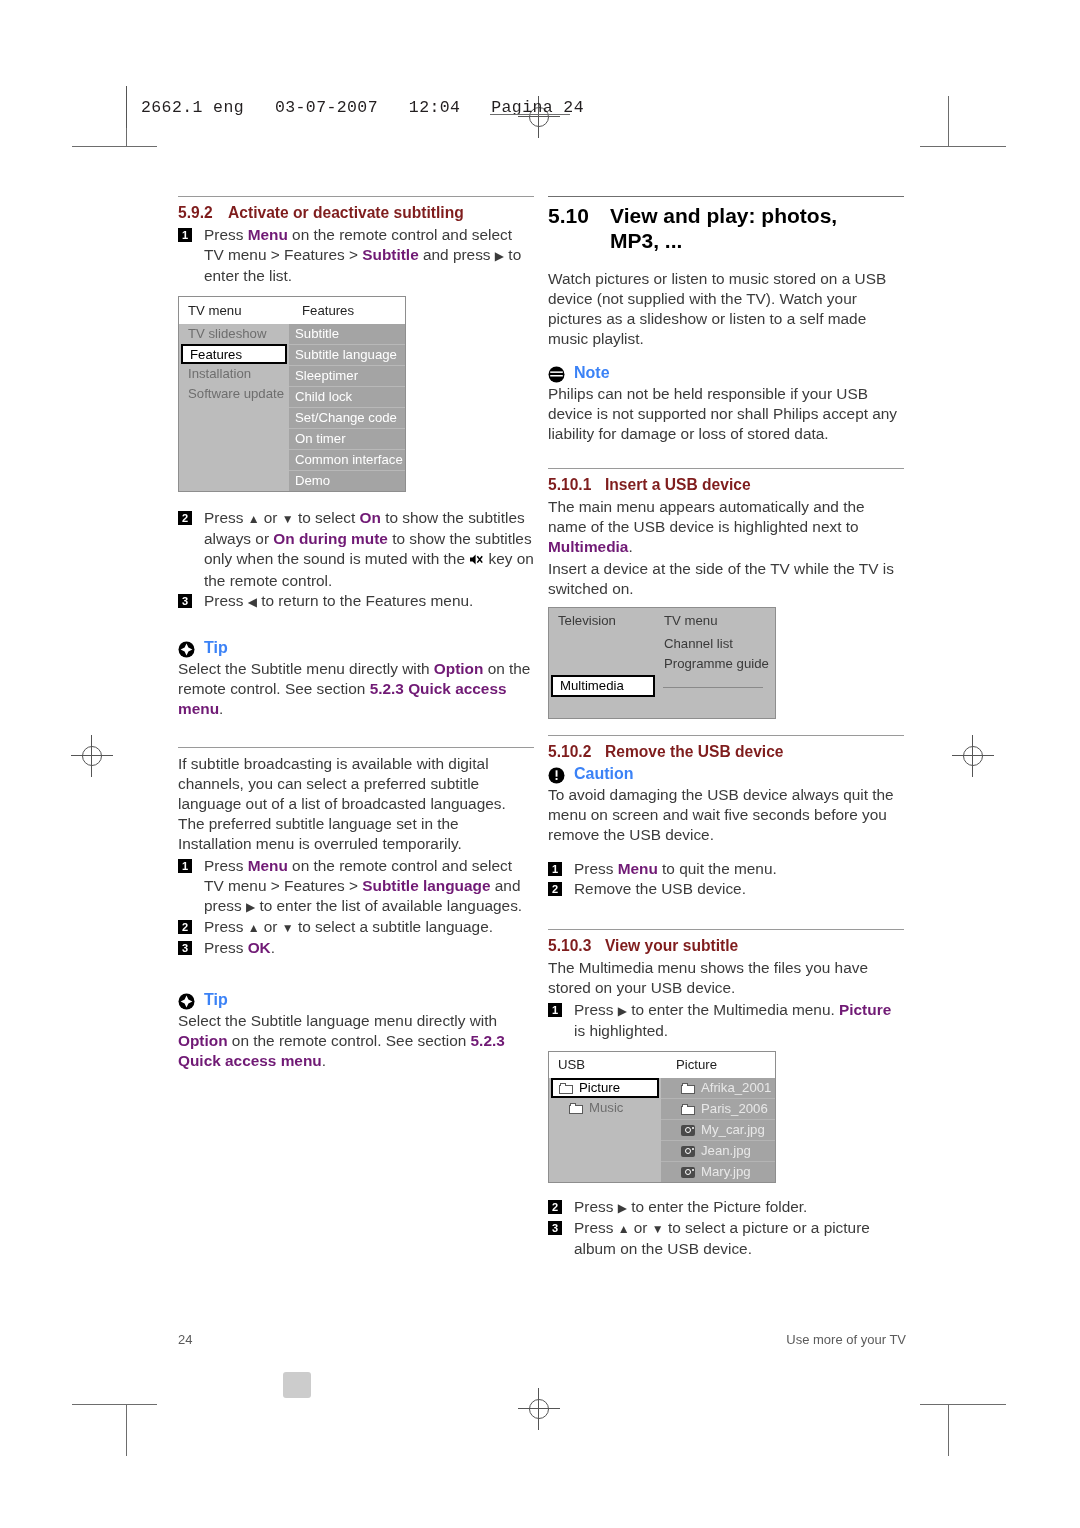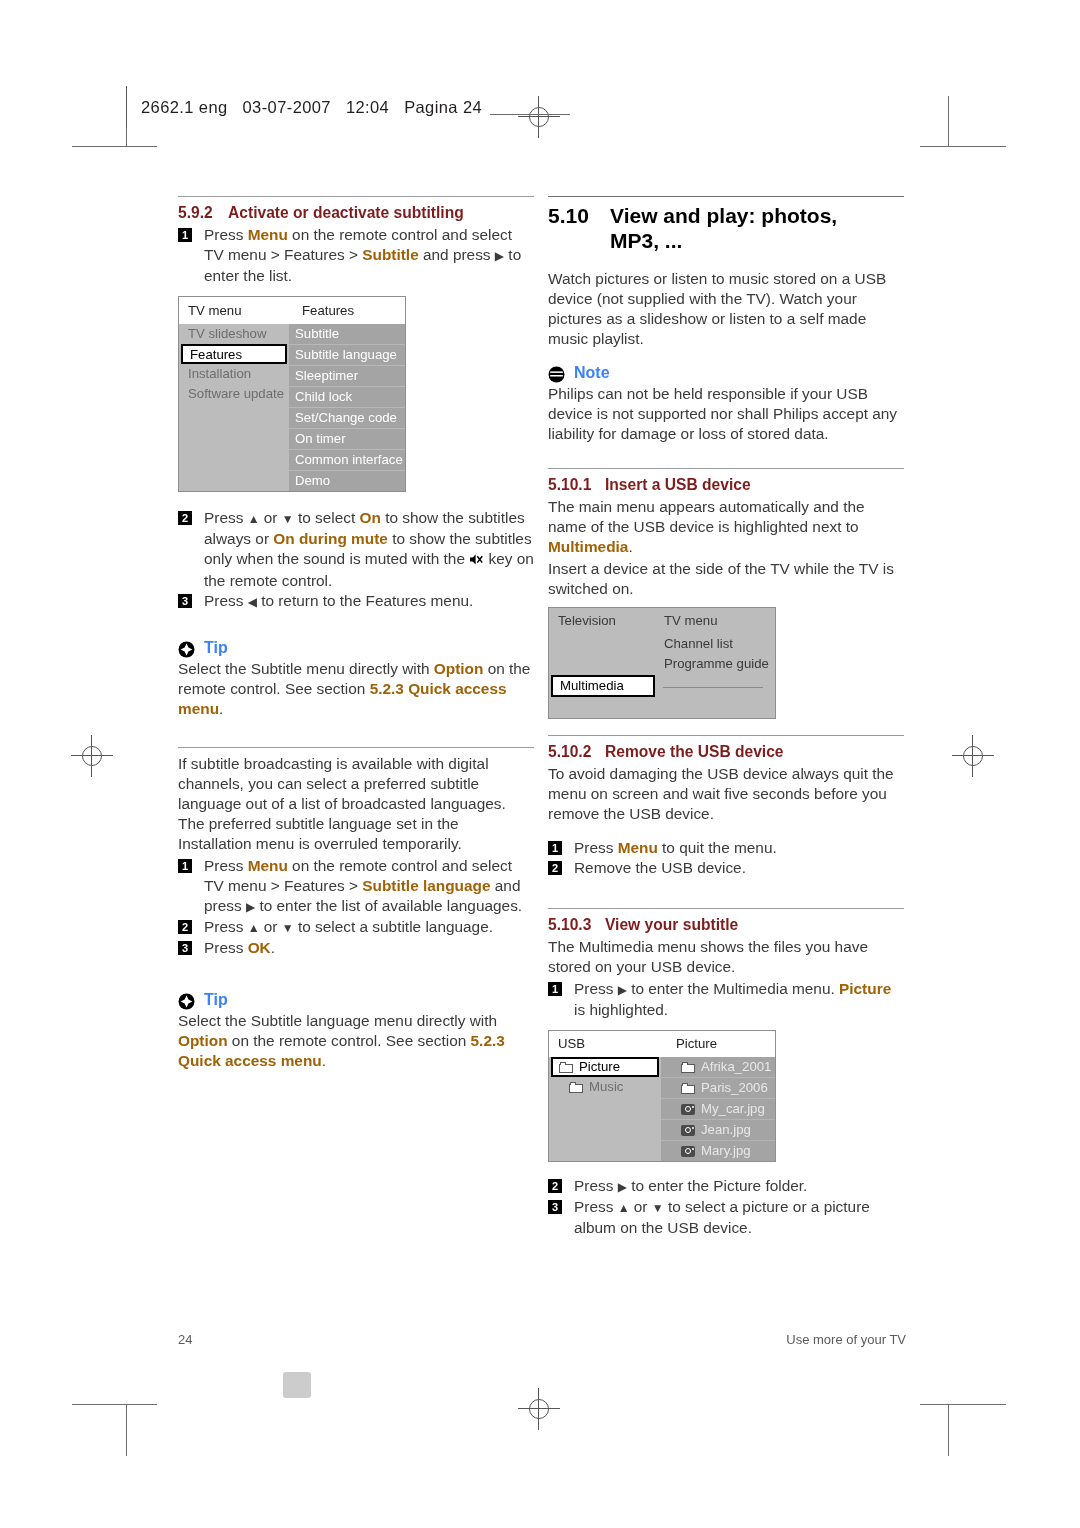--- a/index.html
+++ b/index.html
@@ -61,21 +61,21 @@
     display: flex;
     align-items: center;
   }
   .header-band .vrule {
     width: 1px;
     height: 42px;
     background: #555;
     margin-right: 14px;
   }
   .header-text {
-    font-family: Liberation Sans, sans-serif;
+    font-family: Liberation Mono, monospace;
     font-size: 16.5px;
     letter-spacing: 0.4px;
     color: #231f20;
     white-space: pre;
   }
   .header-underline {
     position: absolute;
     left: 490px;
     top: 114px;
     width: 80px;
@@ -121,21 +121,21 @@
     display: flex;
   }
   h2.bigsec .num { flex: 0 0 62px; }
   h2.bigsec .ttl { flex: 1; }
 
   p.body {
     margin: 0 0 14px 0;
   }
   p.tight { margin: 0 0 2px 0; }
 
-  b, strong { color: #a16207; font-weight: bold; }
+  b, strong { color: #701a75; font-weight: bold; }
 
   
   ul.steps {
     list-style: none;
     margin: 0 0 10px 0;
     padding: 0;
   }
   ul.steps li {
     position: relative;
     padding-left: 26px;
@@ -573,20 +573,30 @@
       <div class="c1">&nbsp;</div>
         <div class="c2">&nbsp;</div>
     </div>
   </div>
 
   <div class="rule"></div>
   <h3 class="sec">
     <span class="num wide">5.10.2</span><span>Remove the USB device</span>
   </h3>
 
+  <div class="callout-head">
+    <span class="cicon">
+      <svg width="17" height="17" viewBox="0 0 17 17" aria-hidden="true">
+        <circle cx="8.5" cy="8.5" r="8" fill="#000"></circle>
+        <rect x="7.6" y="3.3" width="1.9" height="6.4" fill="#fff"></rect>
+        <rect x="7.6" y="11.0" width="1.9" height="2.0" fill="#fff"></rect>
+      </svg>
+    </span>
+    <span>Caution</span>
+  </div>
   <p class="body">To avoid damaging the USB device always quit the menu on screen and wait five seconds before you remove the USB device.</p>
 
   <ul class="steps">
     <li>
       <span class="stepnum">1</span>
       Press <b>Menu</b> to quit the menu.
     </li>
     <li>
       <span class="stepnum">2</span>
       Remove the USB device.

